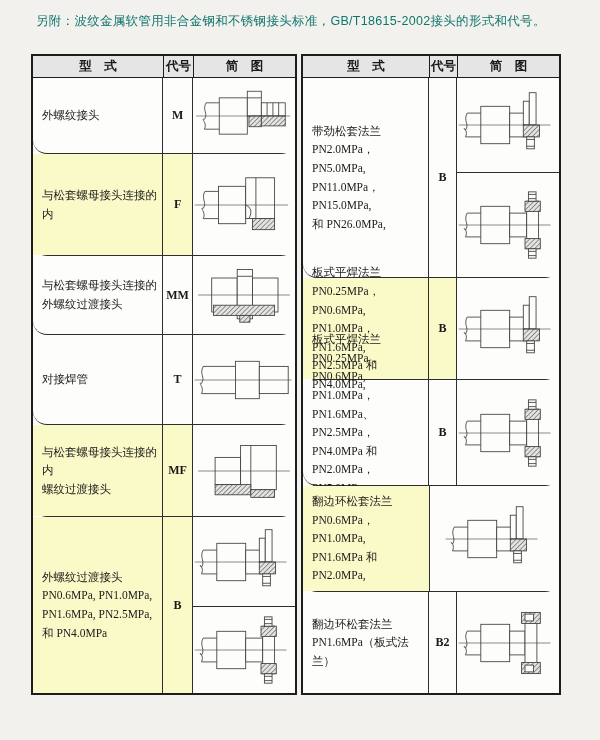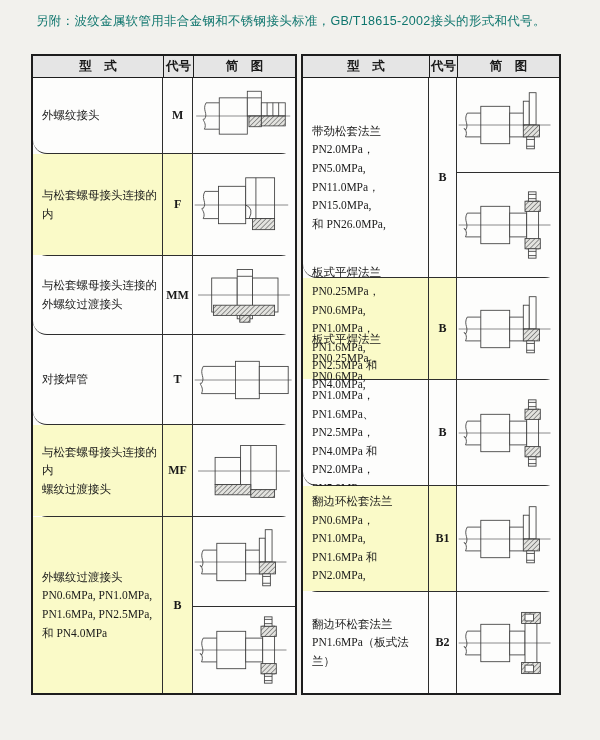--- a/index.html
+++ b/index.html
@@ -308,21 +308,20 @@
             <line x1="2" y1="40" x2="110" y2="40" stroke="#3d3d3d" stroke-width="0.7"></line>
           </svg>
     </div>
       </div>
   </div>
 
   <div class="row hl" style="height:106px">
     <div class="ct c1">翻边环松套法兰
 PN0.6MPa，PN1.0MPa,
 PN1.6MPa 和 PN2.0MPa,</div>
-    <div class="cc c2">B1</div>
     <div class="cd c3">
         <div class="sub">
       <svg class="fitting" width="102" height="80" viewBox="0 0 120 80">
             <path d="M12,26 C7,35 15,39 10,46 C5,41 14,46 10,54" fill="none" stroke="#3d3d3d" stroke-width="1"></path>
             <line x1="12" y1="26" x2="28" y2="26" stroke="#3d3d3d" stroke-width="1"></line>
             <line x1="10" y1="54" x2="28" y2="54" stroke="#3d3d3d" stroke-width="1"></line>
             <rect x="28" y="18" width="34" height="44" fill="#fdfdfc" stroke="#3d3d3d" stroke-width="1"></rect>
             <rect x="62" y="26" width="22" height="28" fill="#fdfdfc" stroke="#3d3d3d" stroke-width="1"></rect>
             <rect x="78" y="12" width="7" height="28" fill="#fdfdfc" stroke="#3d3d3d" stroke-width="1"></rect>
             <rect x="85" y="2" width="8" height="38" fill="#fdfdfc" stroke="#3d3d3d" stroke-width="1"></rect>

